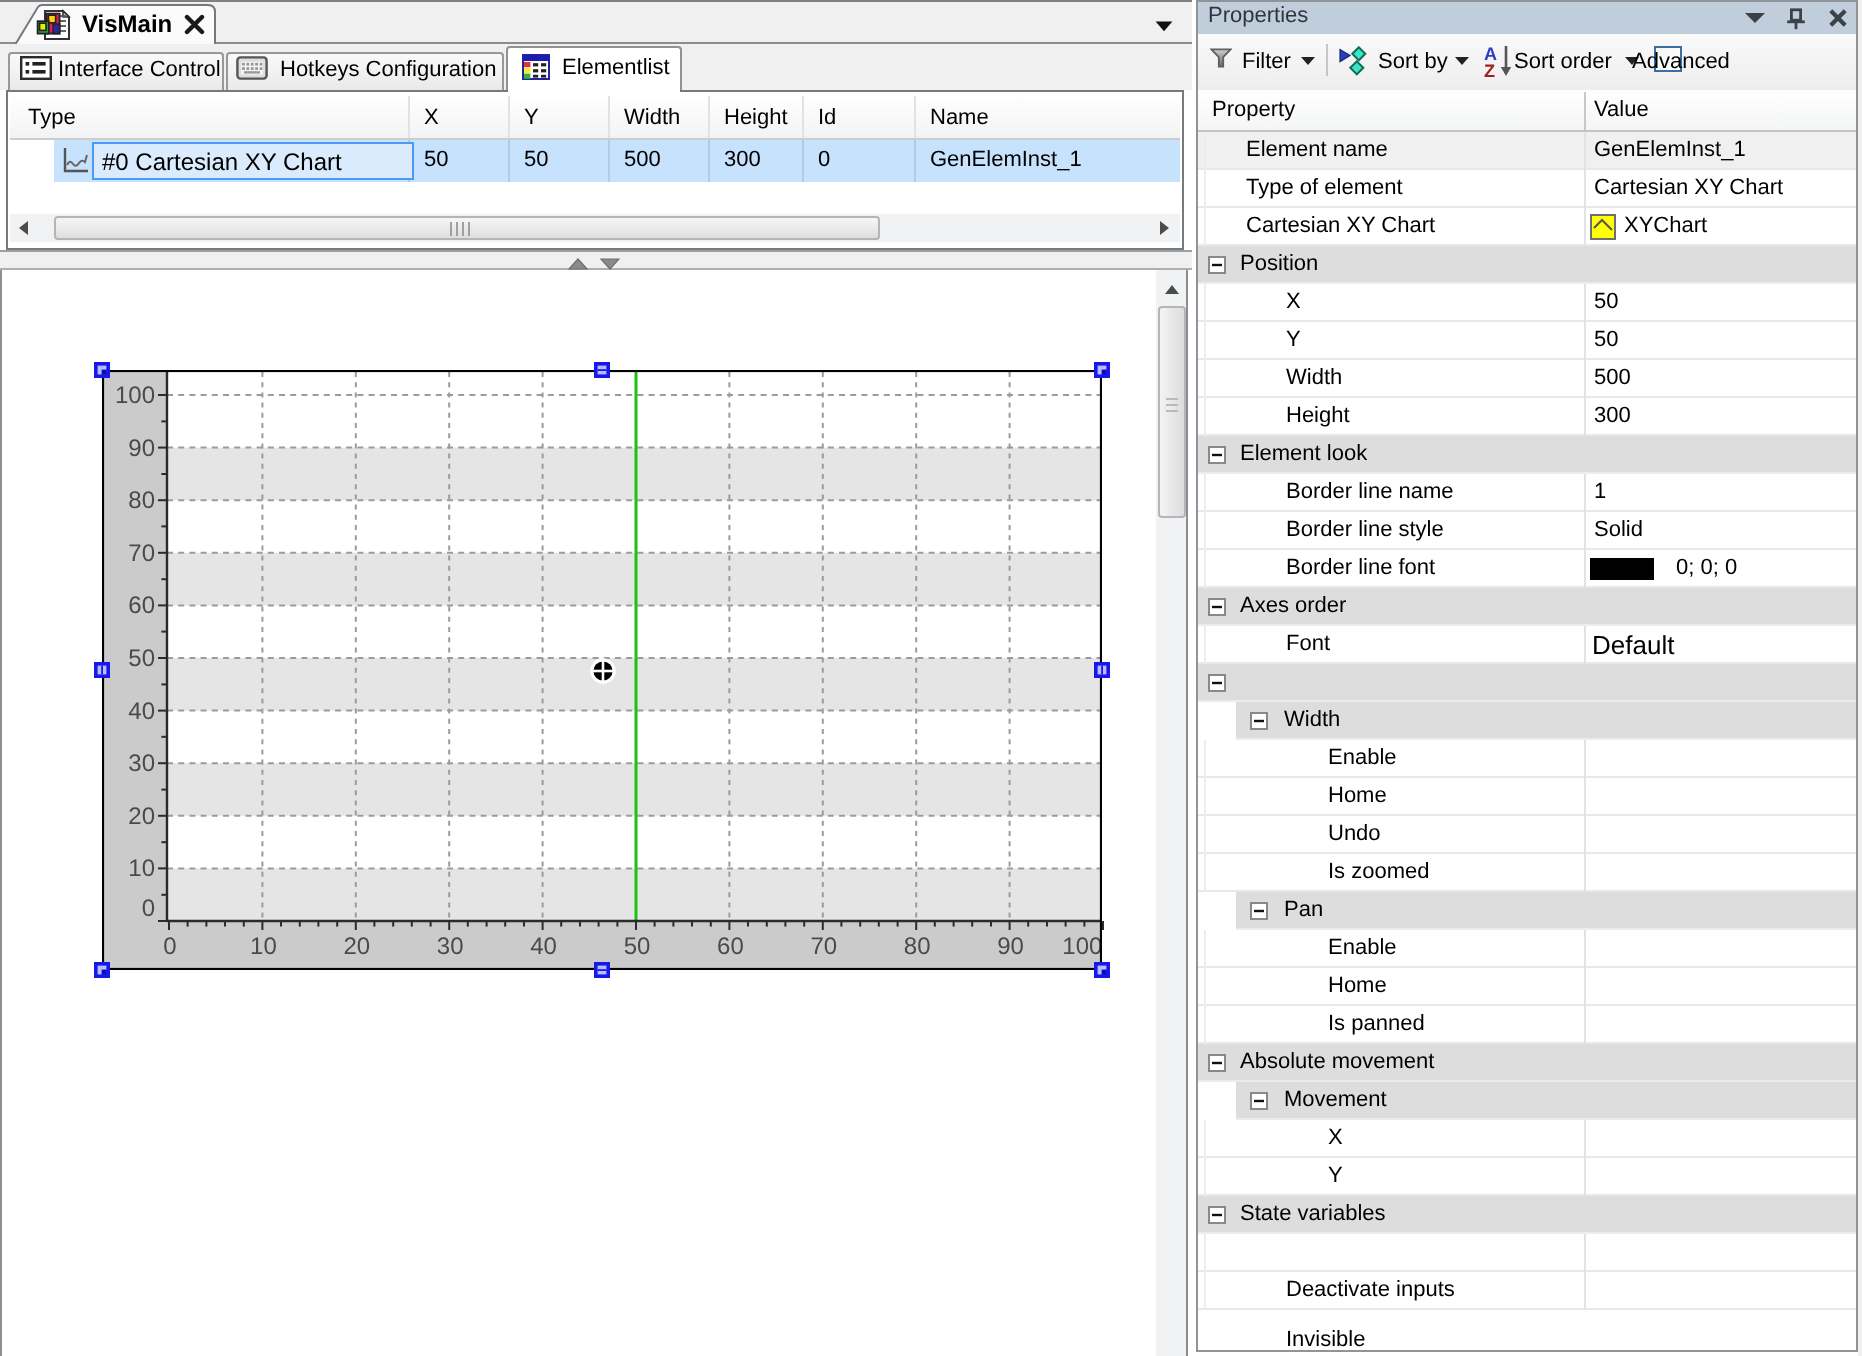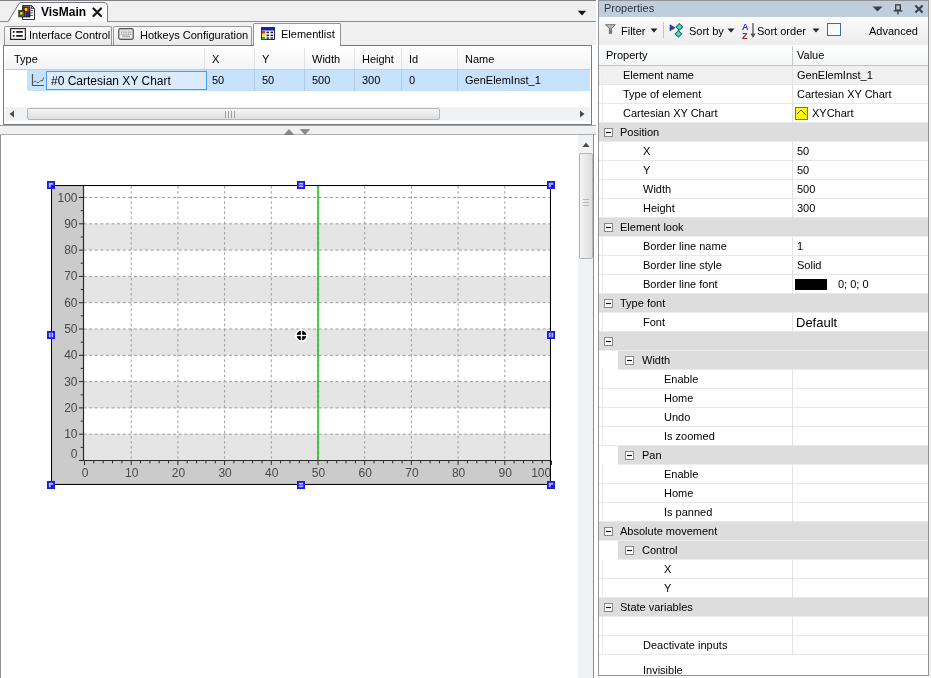--- a/index.html
+++ b/index.html
@@ -357,21 +357,21 @@
     <text x="0" y="8" font-size="9" font-weight="bold" fill="#2a3cc8" font-family="Liberation Sans,sans-serif">A</text>
     <text x="0" y="16.5" font-size="9" font-weight="bold" fill="#a02020" font-family="Liberation Sans,sans-serif">Z</text>
     <line x1="11" y1="1" x2="11" y2="13" stroke="#555" stroke-width="1.3"></line>
     <path d="M8.4 11.5 L13.6 11.5 L11 16 Z" fill="#555"></path>
   </svg>
 <div class="t" style="left:757px;top:25px;">Sort order</div>
 <svg style="position:absolute;left:812px;top:28px;width:8px;height:5px;" width="8" height="5" viewBox="0 0 8 5">
     <path d="M0.5 0.5 L7.5 0.5 L4 4.5 Z" fill="#222"></path>
   </svg>
 <div style="position:absolute;left:827px;top:23px;width:14px;height:13px;background:linear-gradient(135deg,#f4f4f4,#ffffff);border:1.5px solid #3a6ea5;"></div>
-<div class="t" style="left:869px;top:25px;">Advanced</div>
+<div class="t" style="left:816px;top:25px;">Advanced</div>
 <div style="position:absolute;left:599px;top:45px;width:329px;height:21px;background:linear-gradient(#ffffff,#f4f5f6);border-bottom:1px solid #c3c3c3;"></div>
 <div style="position:absolute;left:792px;top:46px;width:1px;height:19px;background:#c9c9c9;"></div>
 <div class="t" style="left:606px;top:49px;">Property</div>
 <div class="t" style="left:797px;top:49px;">Value</div>
 <div style="position:absolute;left:599px;top:66px;width:329px;height:19px;background:#f0f0f0;border-bottom:1px solid #e8e8e8;"></div>
 <div style="position:absolute;left:792px;top:66px;width:1px;height:19px;background:#e3e3e3;"></div>
 <div style="position:absolute;left:602px;top:66px;width:1px;height:19px;background:#ededed;"></div>
 <div class="t" style="left:623px;top:69px;">Element name</div>
 <div class="t" style="left:797px;top:69px;">GenElemInst_1</div>
 <div style="position:absolute;left:599px;top:85px;width:329px;height:19px;background:#fff;border-bottom:1px solid #e8e8e8;"></div>
@@ -434,21 +434,21 @@
 <div style="position:absolute;left:792px;top:275px;width:1px;height:19px;background:#e3e3e3;"></div>
 <div style="position:absolute;left:602px;top:275px;width:1px;height:19px;background:#ededed;"></div>
 <div class="t" style="left:643px;top:278px;">Border line font</div>
 <div style="position:absolute;left:795px;top:279px;width:32px;height:11px;background:#000;"></div>
 <div class="t" style="left:838px;top:278px;">0; 0; 0</div>
 <div style="position:absolute;left:599px;top:294px;width:329px;height:19px;background:#dddddd;border-bottom:1px solid #ececec;"></div>
 <svg style="position:absolute;left:604px;top:299px;width:9px;height:9px;" width="9" height="9" viewBox="0 0 9 9">
     <rect x="0.5" y="0.5" width="8" height="8" fill="#fff" stroke="#898989"></rect>
     <line x1="2" y1="4.5" x2="7" y2="4.5" stroke="#111" stroke-width="1.2"></line>
   </svg>
-<div class="t" style="left:620px;top:297px;">Type font</div>
+<div class="t" style="left:620px;top:297px;">Axes order</div>
 <div style="position:absolute;left:599px;top:313px;width:329px;height:19px;background:#fff;border-bottom:1px solid #e8e8e8;"></div>
 <div style="position:absolute;left:792px;top:313px;width:1px;height:19px;background:#e3e3e3;"></div>
 <div style="position:absolute;left:602px;top:313px;width:1px;height:19px;background:#ededed;"></div>
 <div class="t" style="left:643px;top:316px;">Font</div>
 <div class="t" style="left:796px;top:315px;font-size:13px;">Default</div>
 <div style="position:absolute;left:599px;top:332px;width:329px;height:19px;background:#dddddd;border-bottom:1px solid #ececec;"></div>
 <svg style="position:absolute;left:604px;top:337px;width:9px;height:9px;" width="9" height="9" viewBox="0 0 9 9">
     <rect x="0.5" y="0.5" width="8" height="8" fill="#fff" stroke="#898989"></rect>
     <line x1="2" y1="4.5" x2="7" y2="4.5" stroke="#111" stroke-width="1.2"></line>
   </svg>
@@ -497,21 +497,21 @@
 <svg style="position:absolute;left:604px;top:527px;width:9px;height:9px;" width="9" height="9" viewBox="0 0 9 9">
     <rect x="0.5" y="0.5" width="8" height="8" fill="#fff" stroke="#898989"></rect>
     <line x1="2" y1="4.5" x2="7" y2="4.5" stroke="#111" stroke-width="1.2"></line>
   </svg>
 <div class="t" style="left:620px;top:525px;">Absolute movement</div>
 <div style="position:absolute;left:618px;top:541px;width:310px;height:19px;background:#dddddd;border-bottom:1px solid #ececec;"></div>
 <svg style="position:absolute;left:625px;top:546px;width:9px;height:9px;" width="9" height="9" viewBox="0 0 9 9">
     <rect x="0.5" y="0.5" width="8" height="8" fill="#fff" stroke="#898989"></rect>
     <line x1="2" y1="4.5" x2="7" y2="4.5" stroke="#111" stroke-width="1.2"></line>
   </svg>
-<div class="t" style="left:642px;top:544px;">Control</div>
+<div class="t" style="left:642px;top:544px;">Movement</div>
 <div style="position:absolute;left:599px;top:560px;width:329px;height:19px;background:#fff;border-bottom:1px solid #e8e8e8;"></div>
 <div style="position:absolute;left:792px;top:560px;width:1px;height:19px;background:#e3e3e3;"></div>
 <div style="position:absolute;left:602px;top:560px;width:1px;height:19px;background:#ededed;"></div>
 <div class="t" style="left:664px;top:563px;">X</div>
 <div style="position:absolute;left:599px;top:579px;width:329px;height:19px;background:#fff;border-bottom:1px solid #e8e8e8;"></div>
 <div style="position:absolute;left:792px;top:579px;width:1px;height:19px;background:#e3e3e3;"></div>
 <div style="position:absolute;left:602px;top:579px;width:1px;height:19px;background:#ededed;"></div>
 <div class="t" style="left:664px;top:582px;">Y</div>
 <div style="position:absolute;left:599px;top:598px;width:329px;height:19px;background:#dddddd;border-bottom:1px solid #ececec;"></div>
 <svg style="position:absolute;left:604px;top:603px;width:9px;height:9px;" width="9" height="9" viewBox="0 0 9 9">

